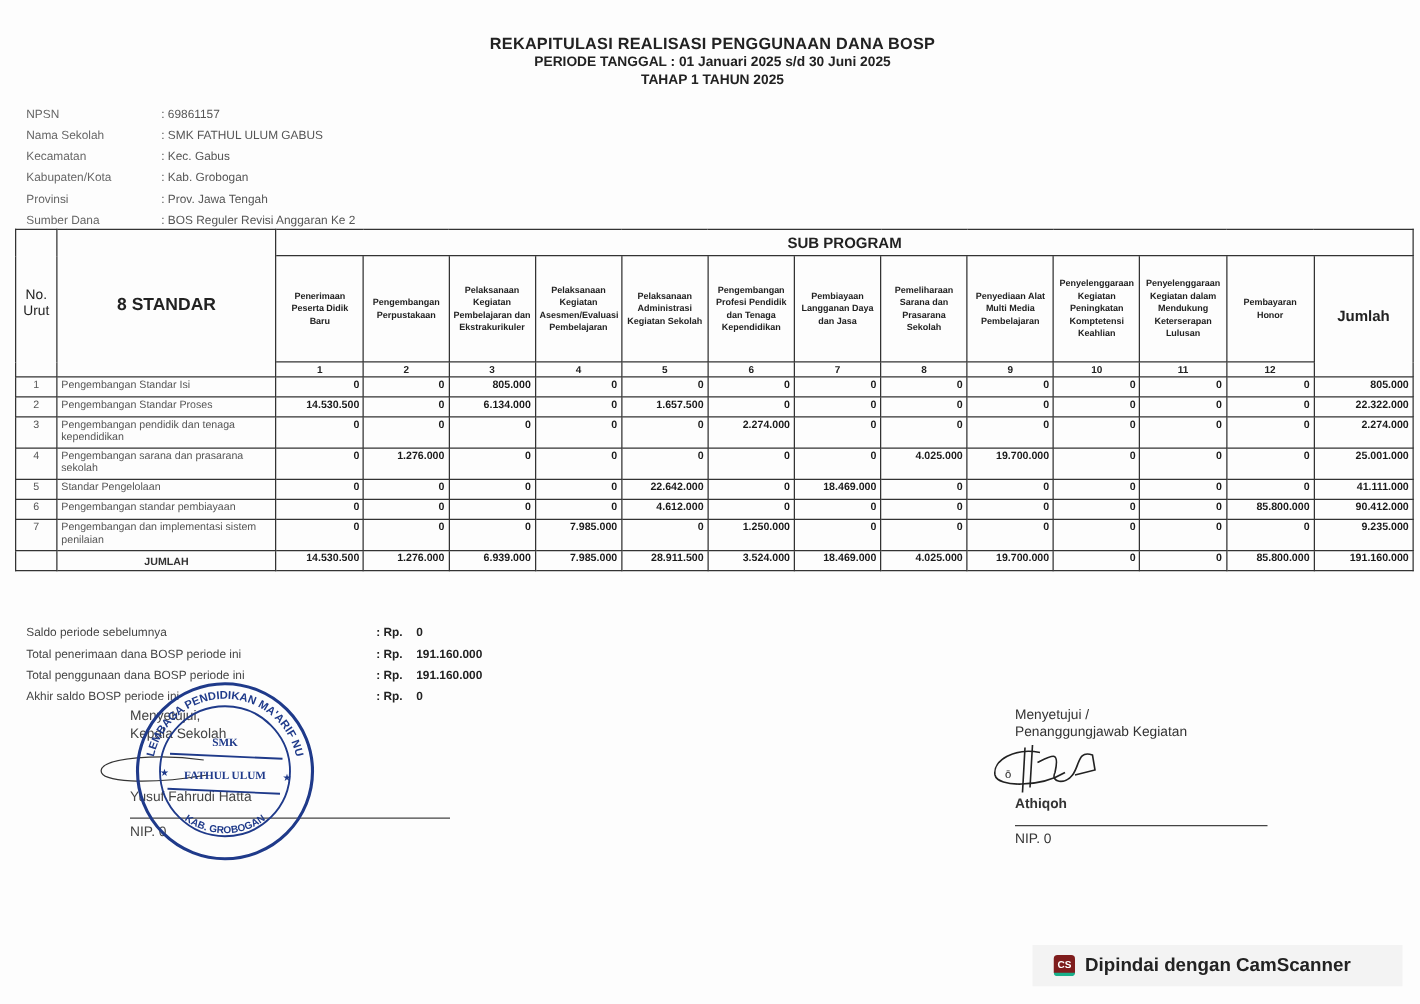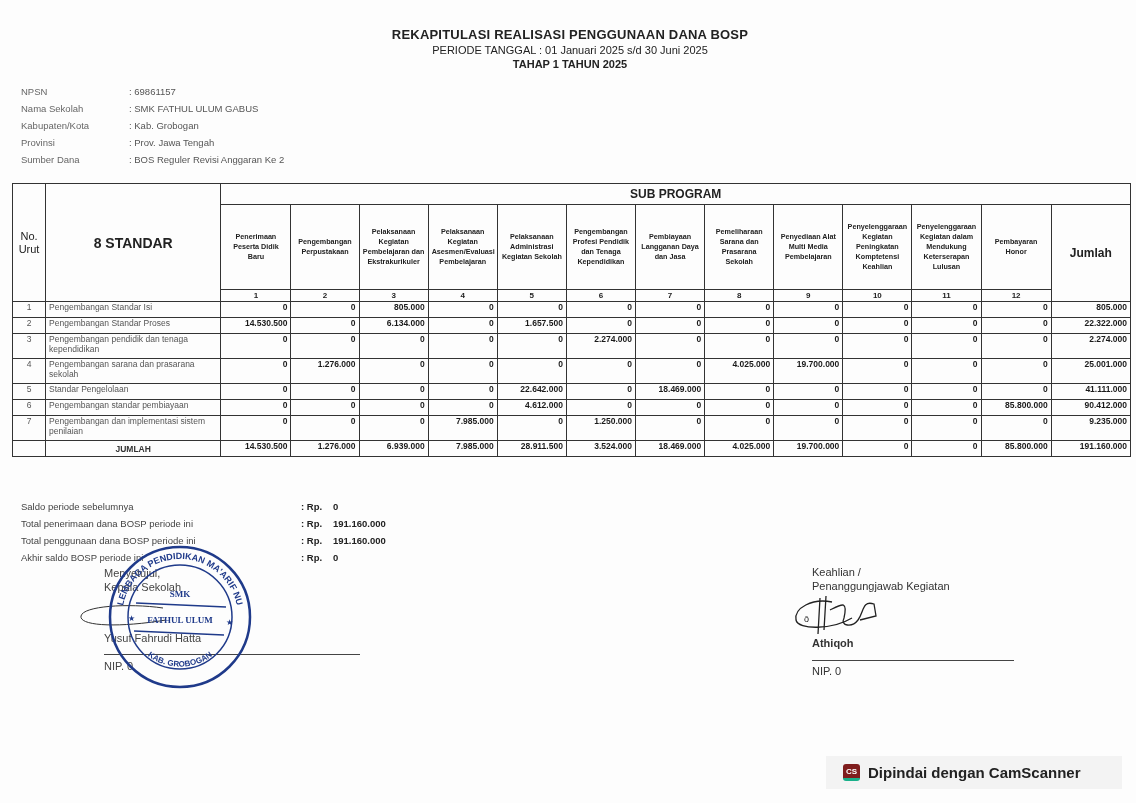--- a/index.html
+++ b/index.html
@@ -3,21 +3,21 @@
 <meta charset="utf-8">
 <style>
   html, body { margin: 0; padding: 0; }
   body {
     width: 1136px; height: 803px; background: #ffffff; position: relative; overflow: hidden;
     font-family: "Liberation Sans", sans-serif; color: #1a1a1a;
   }
   .page { position: absolute; left: 0; top: 0; width: 1136px; height: 803px; background: #fdfdfd; }
   .title-block { position: absolute; left: 320px; top: 27px; width: 500px; text-align: center; }
   .title-block .t1 { font-size: 13px; font-weight: bold; letter-spacing: 0.2px; line-height: 16px; color: #222; }
-  .title-block .t2 { font-size: 11px; font-weight: normal; line-height: 14px; color: #222; }
+  .title-block .t2 { font-size: 11px; font-weight: bold; line-height: 14px; color: #222; }
   .title-block .t3 { font-size: 11px; font-weight: bold; line-height: 14px; color: #222; }
 
   .info { position: absolute; left: 21px; top: 80px; font-size: 9.5px; color: #666; }
   .info .row { display: flex; height: 17px; align-items: flex-end; }
   .info .lbl { width: 108px; }
   .info .val { color: #555; }
 
   table.rekap { position: absolute; left: 12px; top: 183px; border-collapse: collapse; width: 1119px; table-layout: fixed; }
   table.rekap td, table.rekap th { border: 1px solid #333; padding: 0 3px; font-size: 8.5px; }
   table.rekap th { font-weight: bold; text-align: center; vertical-align: middle; line-height: 10px; font-size: 7.2px; color: #222; }
@@ -72,20 +72,24 @@
   </div>
 
   <div class="info">
     <div class="row">
         <span class="lbl">NPSN</span>
         <span class="val">: 69861157</span>
       </div>
     <div class="row">
         <span class="lbl">Nama Sekolah</span>
         <span class="val">: SMK FATHUL ULUM GABUS</span>
+      </div>
+    <div class="row">
+        <span class="lbl">Kecamatan</span>
+        <span class="val">: Kec. Gabus</span>
       </div>
     <div class="row">
         <span class="lbl">Kabupaten/Kota</span>
         <span class="val">: Kab. Grobogan</span>
       </div>
     <div class="row">
         <span class="lbl">Provinsi</span>
         <span class="val">: Prov. Jawa Tengah</span>
       </div>
     <div class="row">
@@ -338,21 +342,21 @@
     </text>
     <text x="72" y="52" font-size="9" font-weight="bold" fill="#1f3a8a" text-anchor="middle" font-family="Liberation Serif, serif">SMK</text>
     <line x1="28" y1="58" x2="118" y2="62" stroke="#1f3a8a" stroke-width="1.5"></line>
     <line x1="26" y1="86" x2="116" y2="90" stroke="#1f3a8a" stroke-width="1.5"></line>
     <text x="72" y="78" font-size="9" font-weight="bold" fill="#1f3a8a" text-anchor="middle" font-family="Liberation Serif, serif">FATHUL ULUM</text>
     <text x="20" y="76" font-size="8" fill="#1f3a8a">★</text>
     <text x="118" y="80" font-size="8" fill="#1f3a8a">★</text>
   </svg>
 
   <div class="sign-right">
-    <div class="l1">Keahlian /</div>
+    <div class="l1">Menyetujui /</div>
     <div class="l2">Penanggungjawab Kegiatan</div>
     <div class="name">Athiqoh</div>
     <div class="line"></div>
     <div class="nip">NIP. 0</div>
   </div>
 
   <svg class="signature-right" width="100" height="48">
     <path d="M40 12 C 20 8, 2 18, 4 30 C 6 40, 40 40, 60 28" fill="none" stroke="#222" stroke-width="1.3"></path>
     <path d="M28 8 L 26 44 M 34 6 L 32 40" fill="none" stroke="#222" stroke-width="1.3"></path>
     <path d="M38 20 C 50 14, 56 10, 52 28 C 48 36, 60 38, 66 30 C 72 22, 70 10, 82 14 L 84 26 L 68 30" fill="none" stroke="#222" stroke-width="1.3"></path>

